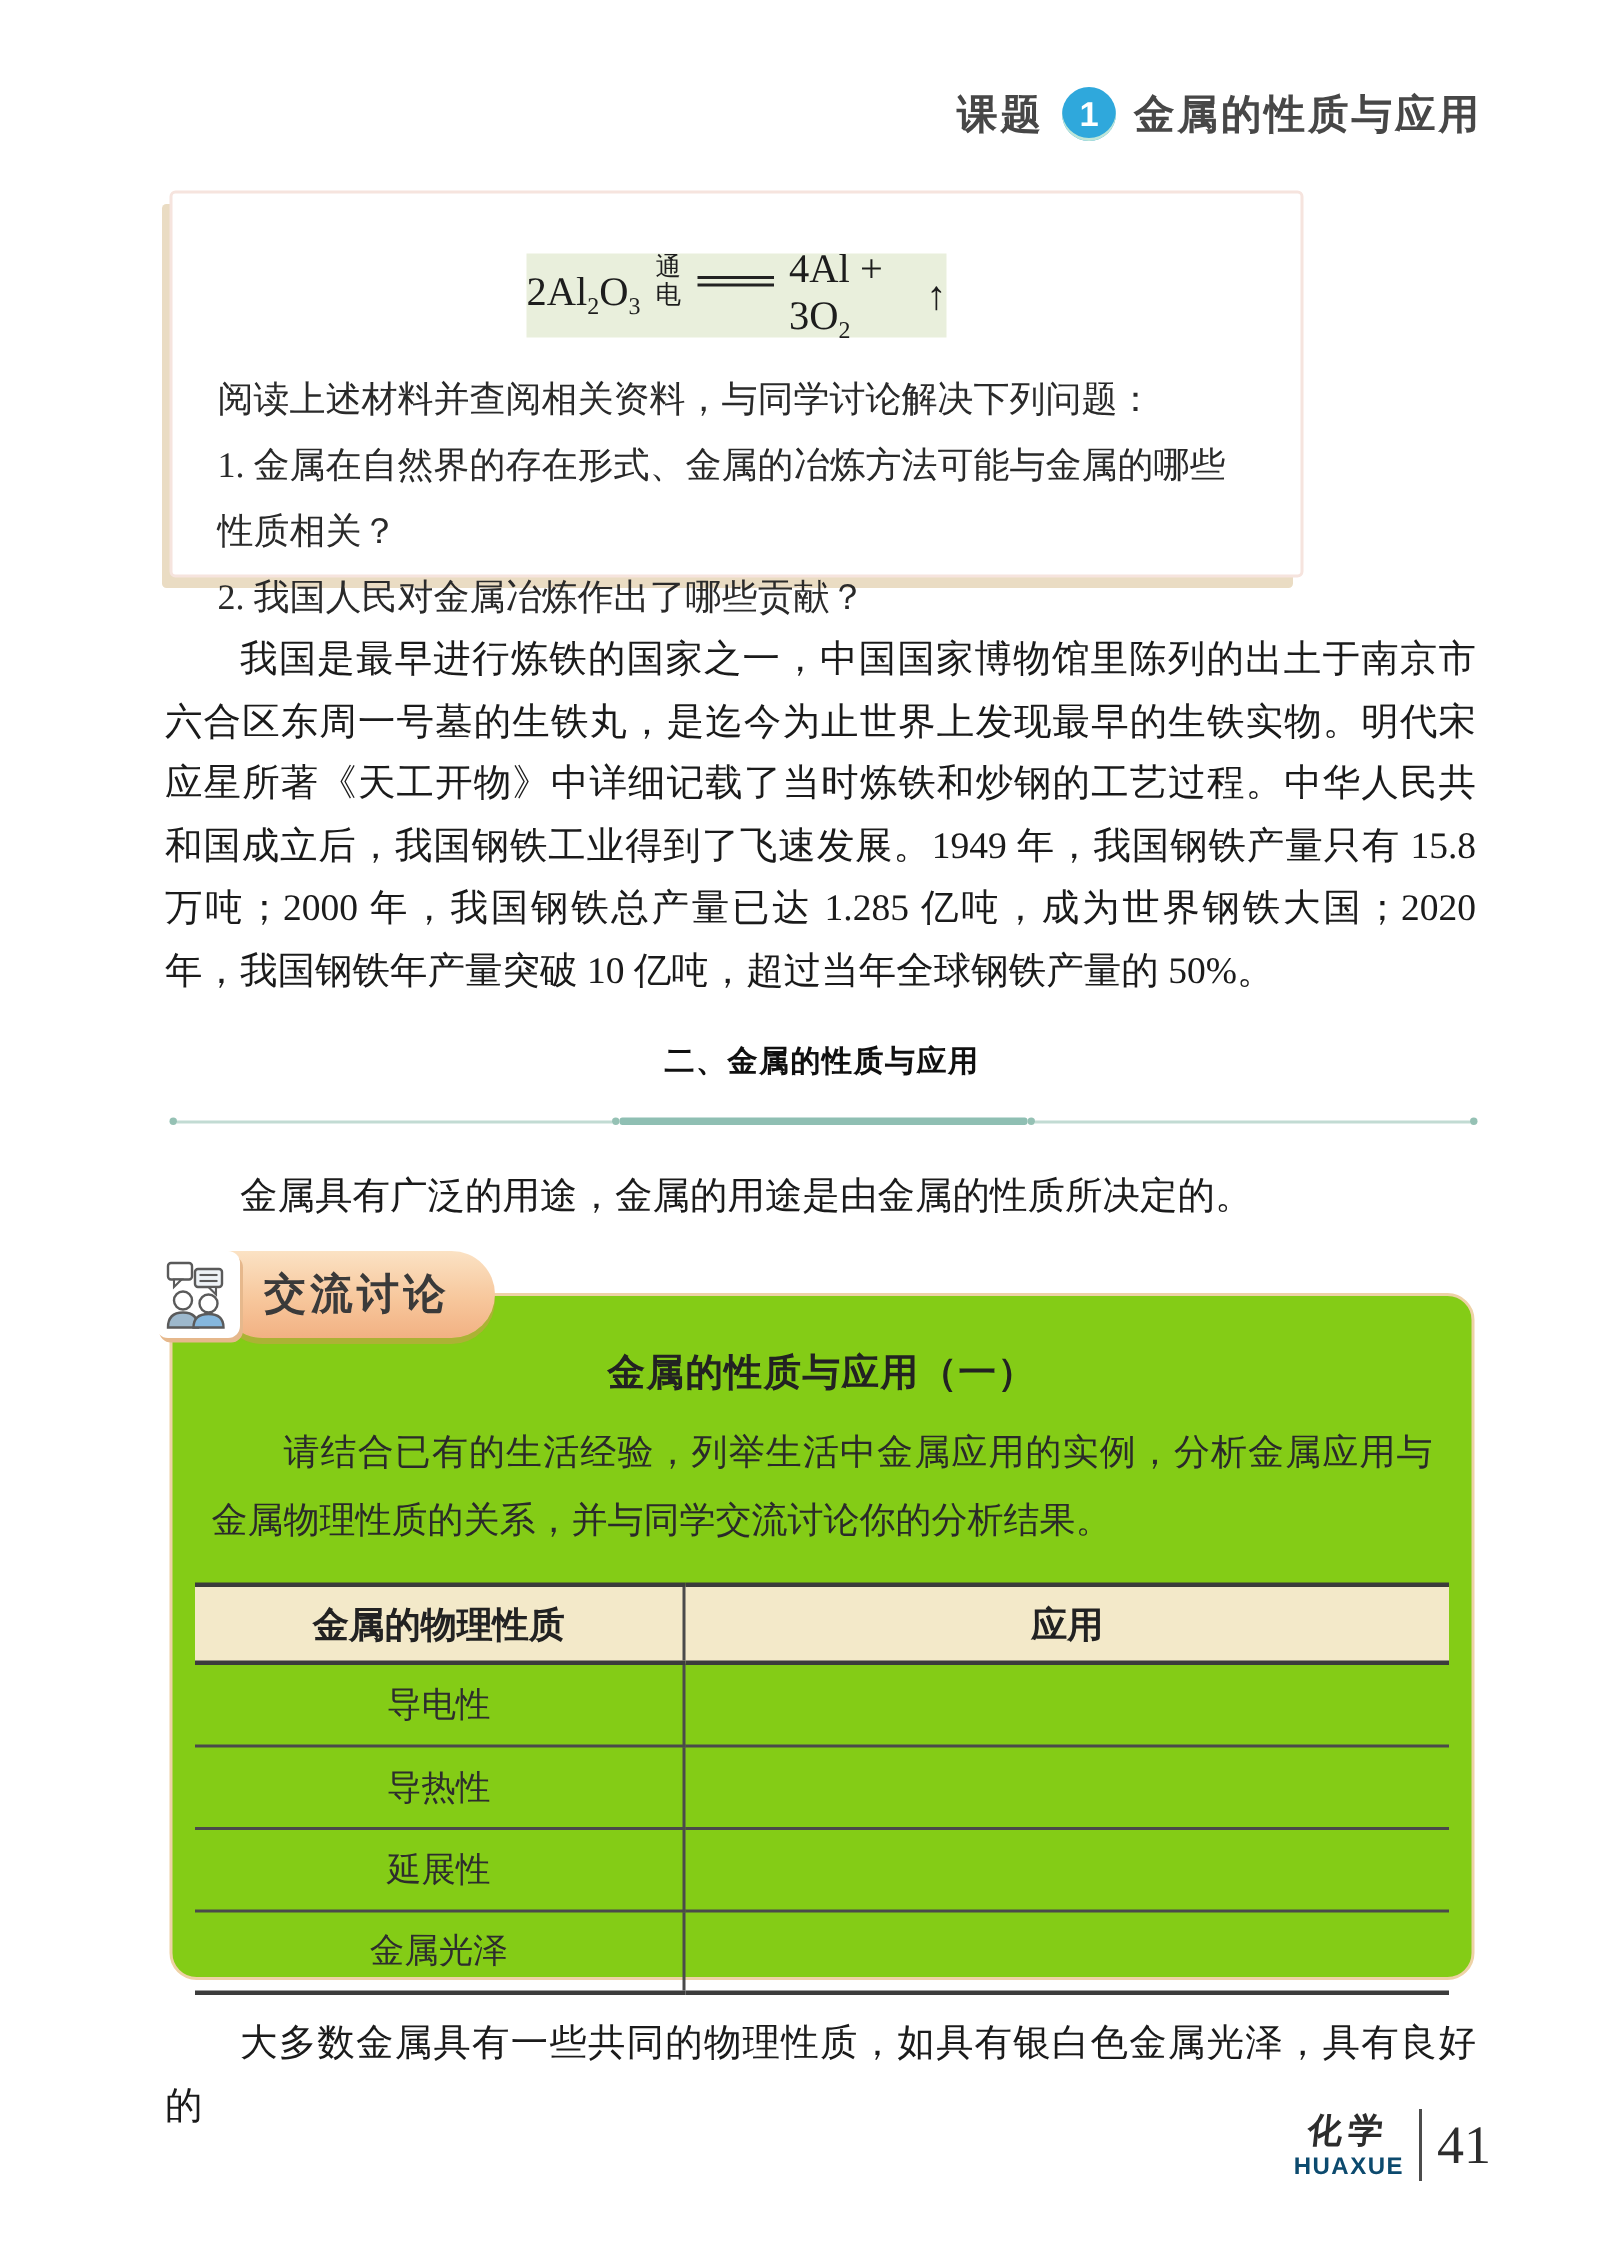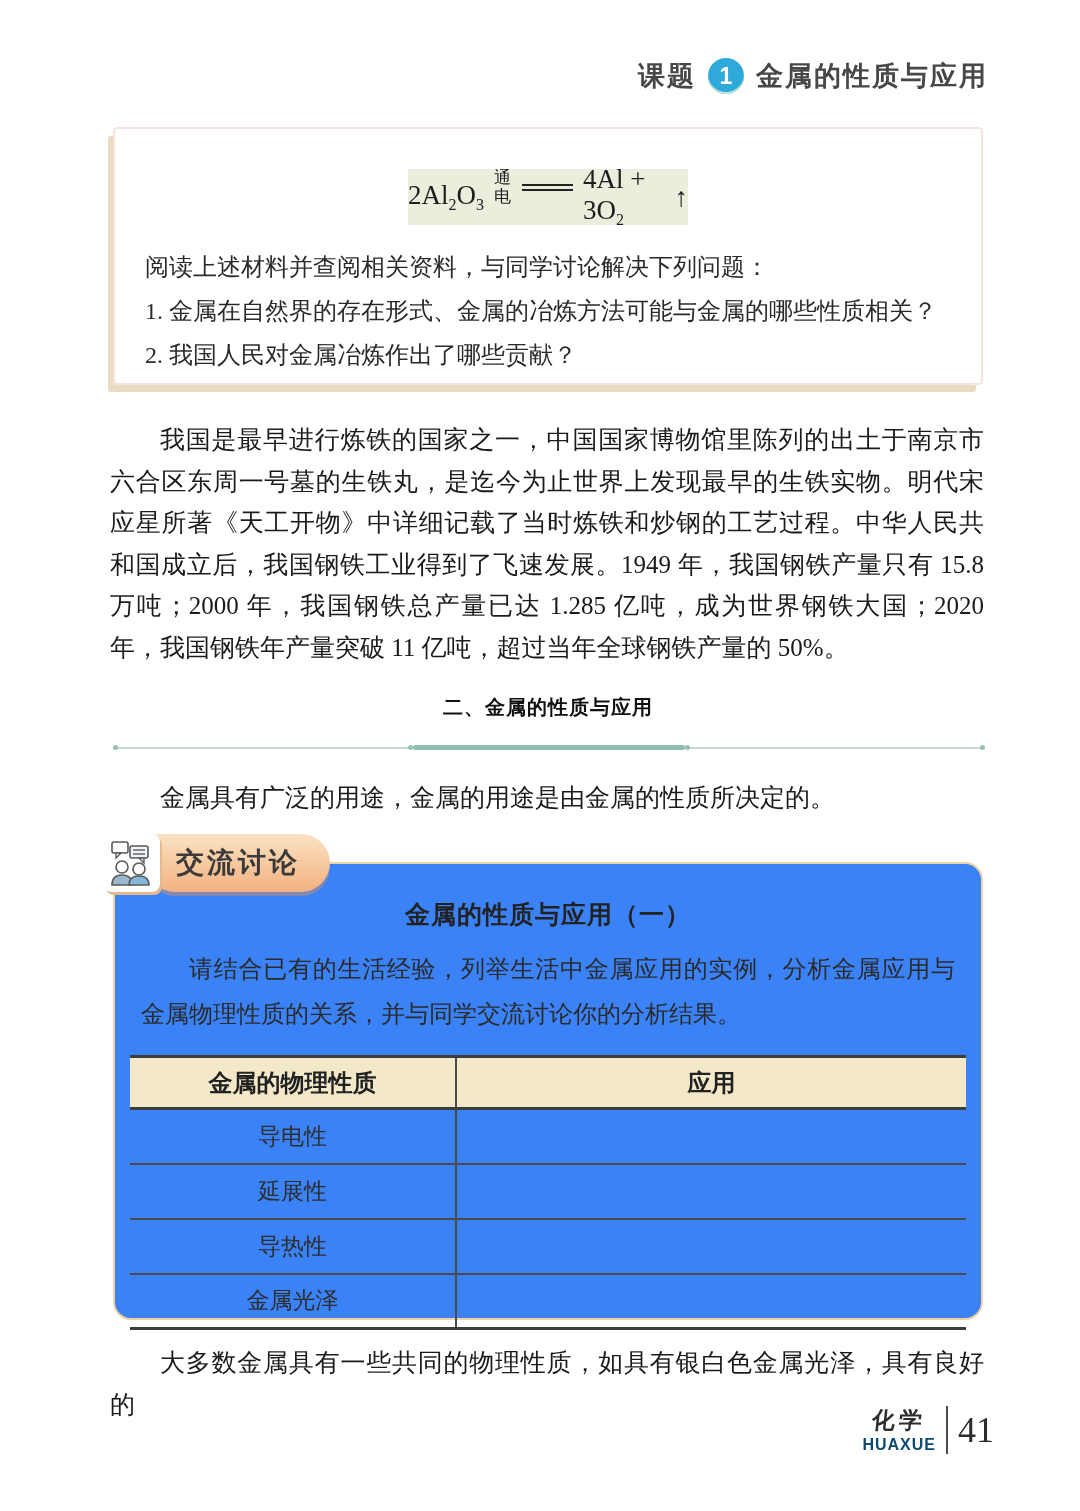--- a/index.html
+++ b/index.html
@@ -19,21 +19,21 @@
   .lesson-num {
     width:36px; height:36px; border-radius:50%;
     background:#2fa8dc; color:#ffffff;
     display:flex; align-items:center; justify-content:center;
     font-size:23px; letter-spacing:0;
     box-shadow:0 -2px 0 #bfe6d8 inset;
   }
 
   
   .material-box {
-    position:absolute; left:113px; top:127px; width:870px; height:258px;
+    position:absolute; left:113px; top:127px; width:756px; height:258px;
     background:#ffffff; border:2px solid #f6e4de; border-radius:4px;
     box-shadow:-6px 8px 0 -1px #eadcc3;
   }
   .equation-box {
     width:280px; height:56px; margin:40px auto 0;
     background:#e9efdc;
     display:flex; align-items:center; justify-content:center;
     font-size:27px; color:#1d1d1d;
   }
   .equation-box sub { font-size:16px; }
@@ -64,21 +64,21 @@
     font-weight:bold; font-size:20px; color:#101010; letter-spacing:1px;
   }
   .divider { position:absolute; top:744px; left:113px; width:872px; height:7px; display:flex; align-items:center; }
   .divider .dot { width:5px; height:5px; border-radius:50%; background:#95c1b4; flex:none; }
   .divider .thin { flex:1; height:2px; background:#c2dbd3; }
   .divider .thick { width:272px; height:5px; background:#8fbfb3; border-radius:2px; flex:none; }
 
   
   .discussion-box {
     position:absolute; left:113px; top:862px; width:870px; height:458px;
-    background:#3b82f6; border:2px solid #eed2a6; border-radius:18px;
+    background:#84cc16; border:2px solid #eed2a6; border-radius:18px;
   }
   .discussion-badge {
     position:absolute; left:104px; top:834px; z-index:3;
     display:flex; align-items:center;
   }
   .badge-icon-box {
     width:56px; height:58px; background:#ffffff; border-radius:8px;
     display:flex; align-items:center; justify-content:center;
     position:relative; z-index:2;
     box-shadow:2px 3px 0 #e6b88c;
@@ -155,21 +155,21 @@
       <span><span>4Al + 3O</span><sub>2</sub></span>
       <span class="eq-arrow">↑</span>
     </div>
     <div class="material-text">
       <p>阅读上述材料并查阅相关资料，与同学讨论解决下列问题：</p>
       <p>1. 金属在自然界的存在形式、金属的冶炼方法可能与金属的哪些性质相关？</p>
       <p>2. 我国人民对金属冶炼作出了哪些贡献？</p>
     </div>
   </div>
 
-  <p class="para para-1">我国是最早进行炼铁的国家之一，中国国家博物馆里陈列的出土于南京市六合区东周一号墓的生铁丸，是迄今为止世界上发现最早的生铁实物。明代宋应星所著《天工开物》中详细记载了当时炼铁和炒钢的工艺过程。中华人民共和国成立后，我国钢铁工业得到了飞速发展。1949 年，我国钢铁产量只有 15.8 万吨；2000 年，我国钢铁总产量已达 1.285 亿吨，成为世界钢铁大国；2020 年，我国钢铁年产量突破 11 亿吨，超过当年全球钢铁产量的 50%。</p>
+  <p class="para para-1">我国是最早进行炼铁的国家之一，中国国家博物馆里陈列的出土于南京市六合区东周一号墓的生铁丸，是迄今为止世界上发现最早的生铁实物。明代宋应星所著《天工开物》中详细记载了当时炼铁和炒钢的工艺过程。中华人民共和国成立后，我国钢铁工业得到了飞速发展。1949 年，我国钢铁产量只有 15.8 万吨；2000 年，我国钢铁总产量已达 1.285 亿吨，成为世界钢铁大国；2020 年，我国钢铁年产量突破 10 亿吨，超过当年全球钢铁产量的 50%。</p>
 
   <div class="section-heading">二、金属的性质与应用</div>
   <div class="divider">
     <span class="dot"></span>
     <span class="thin"></span>
     <span class="dot"></span>
     <span class="thick"></span>
     <span class="dot"></span>
     <span class="thin"></span>
     <span class="dot"></span>
@@ -208,25 +208,25 @@
           <th class="col-prop">金属的物理性质</th>
           <th>应用</th>
         </tr>
       </thead>
       <tbody>
         <tr>
           <td class="col-prop">导电性</td>
           <td></td>
         </tr>
         <tr>
+          <td class="col-prop">导热性</td>
+          <td></td>
+        </tr>
+        <tr>
           <td class="col-prop">延展性</td>
-          <td></td>
-        </tr>
-        <tr>
-          <td class="col-prop">导热性</td>
           <td></td>
         </tr>
         <tr>
           <td class="col-prop">金属光泽</td>
           <td></td>
         </tr>
       </tbody>
     </table>
   </div>
 

